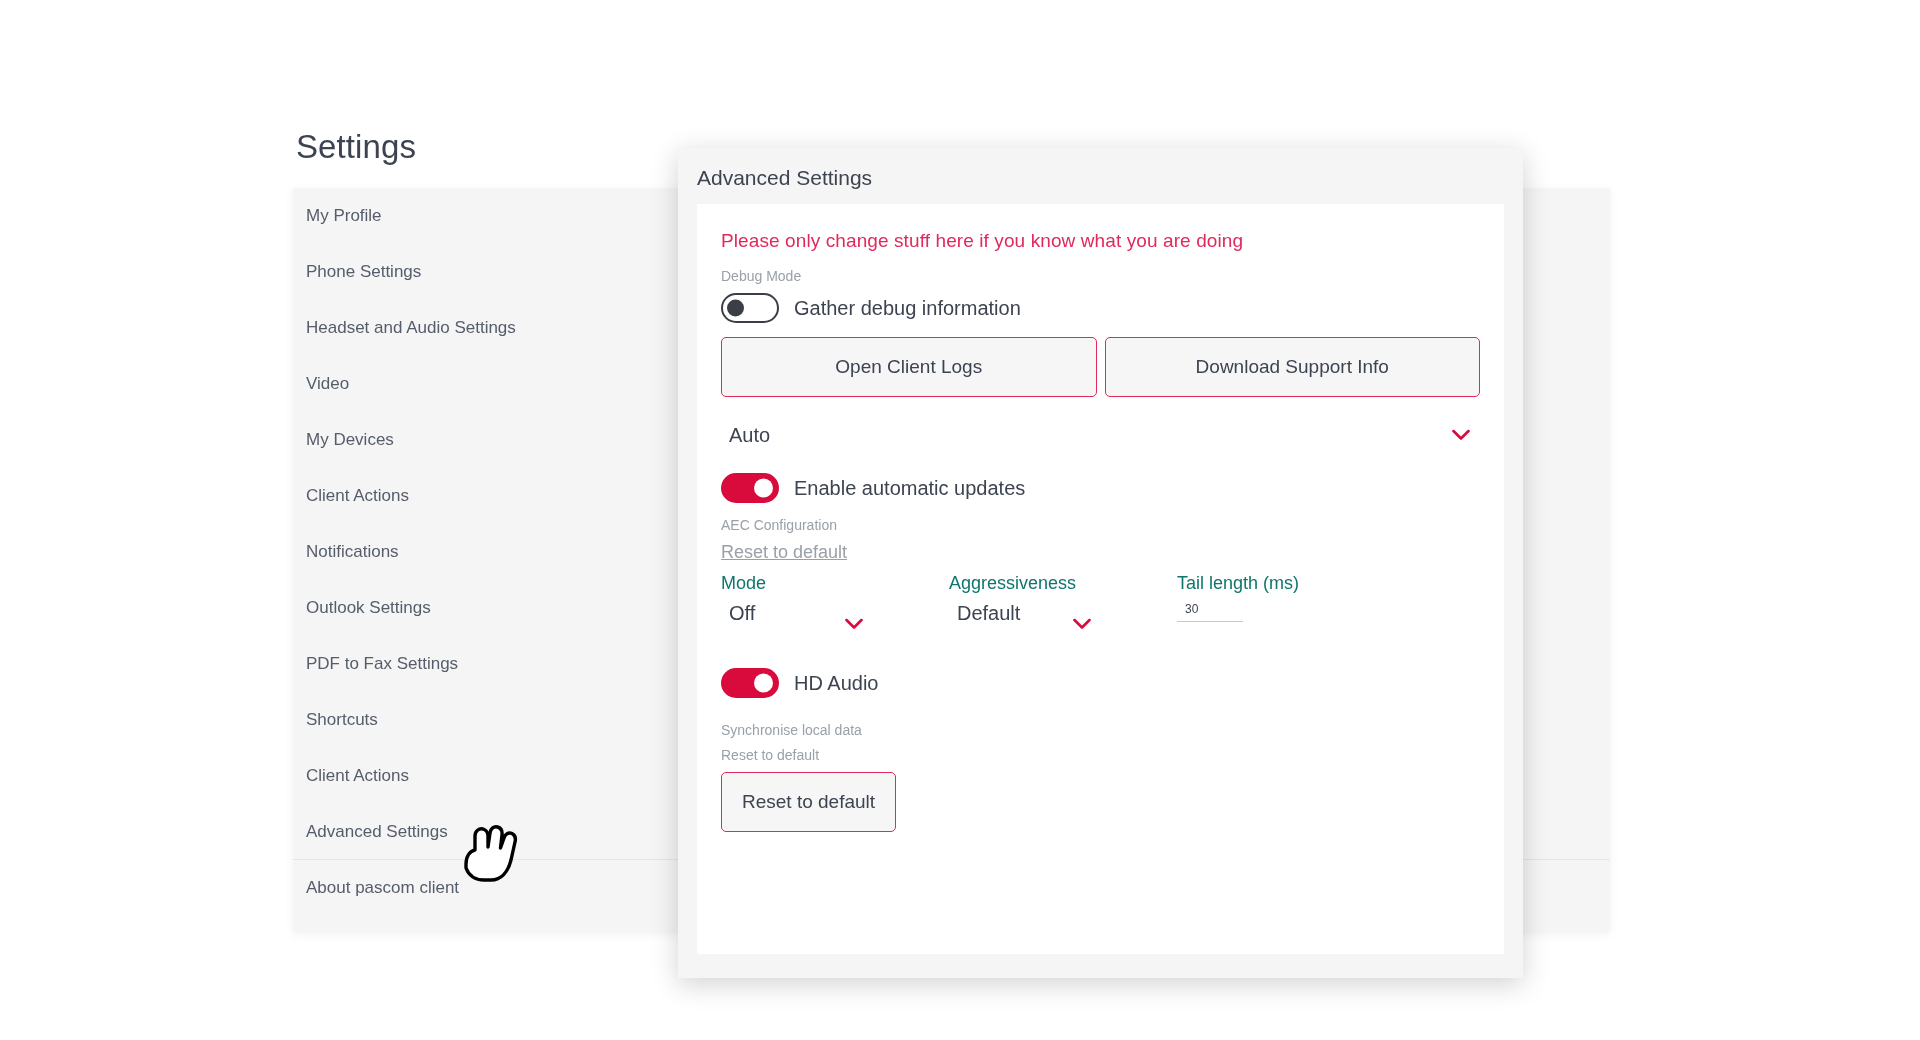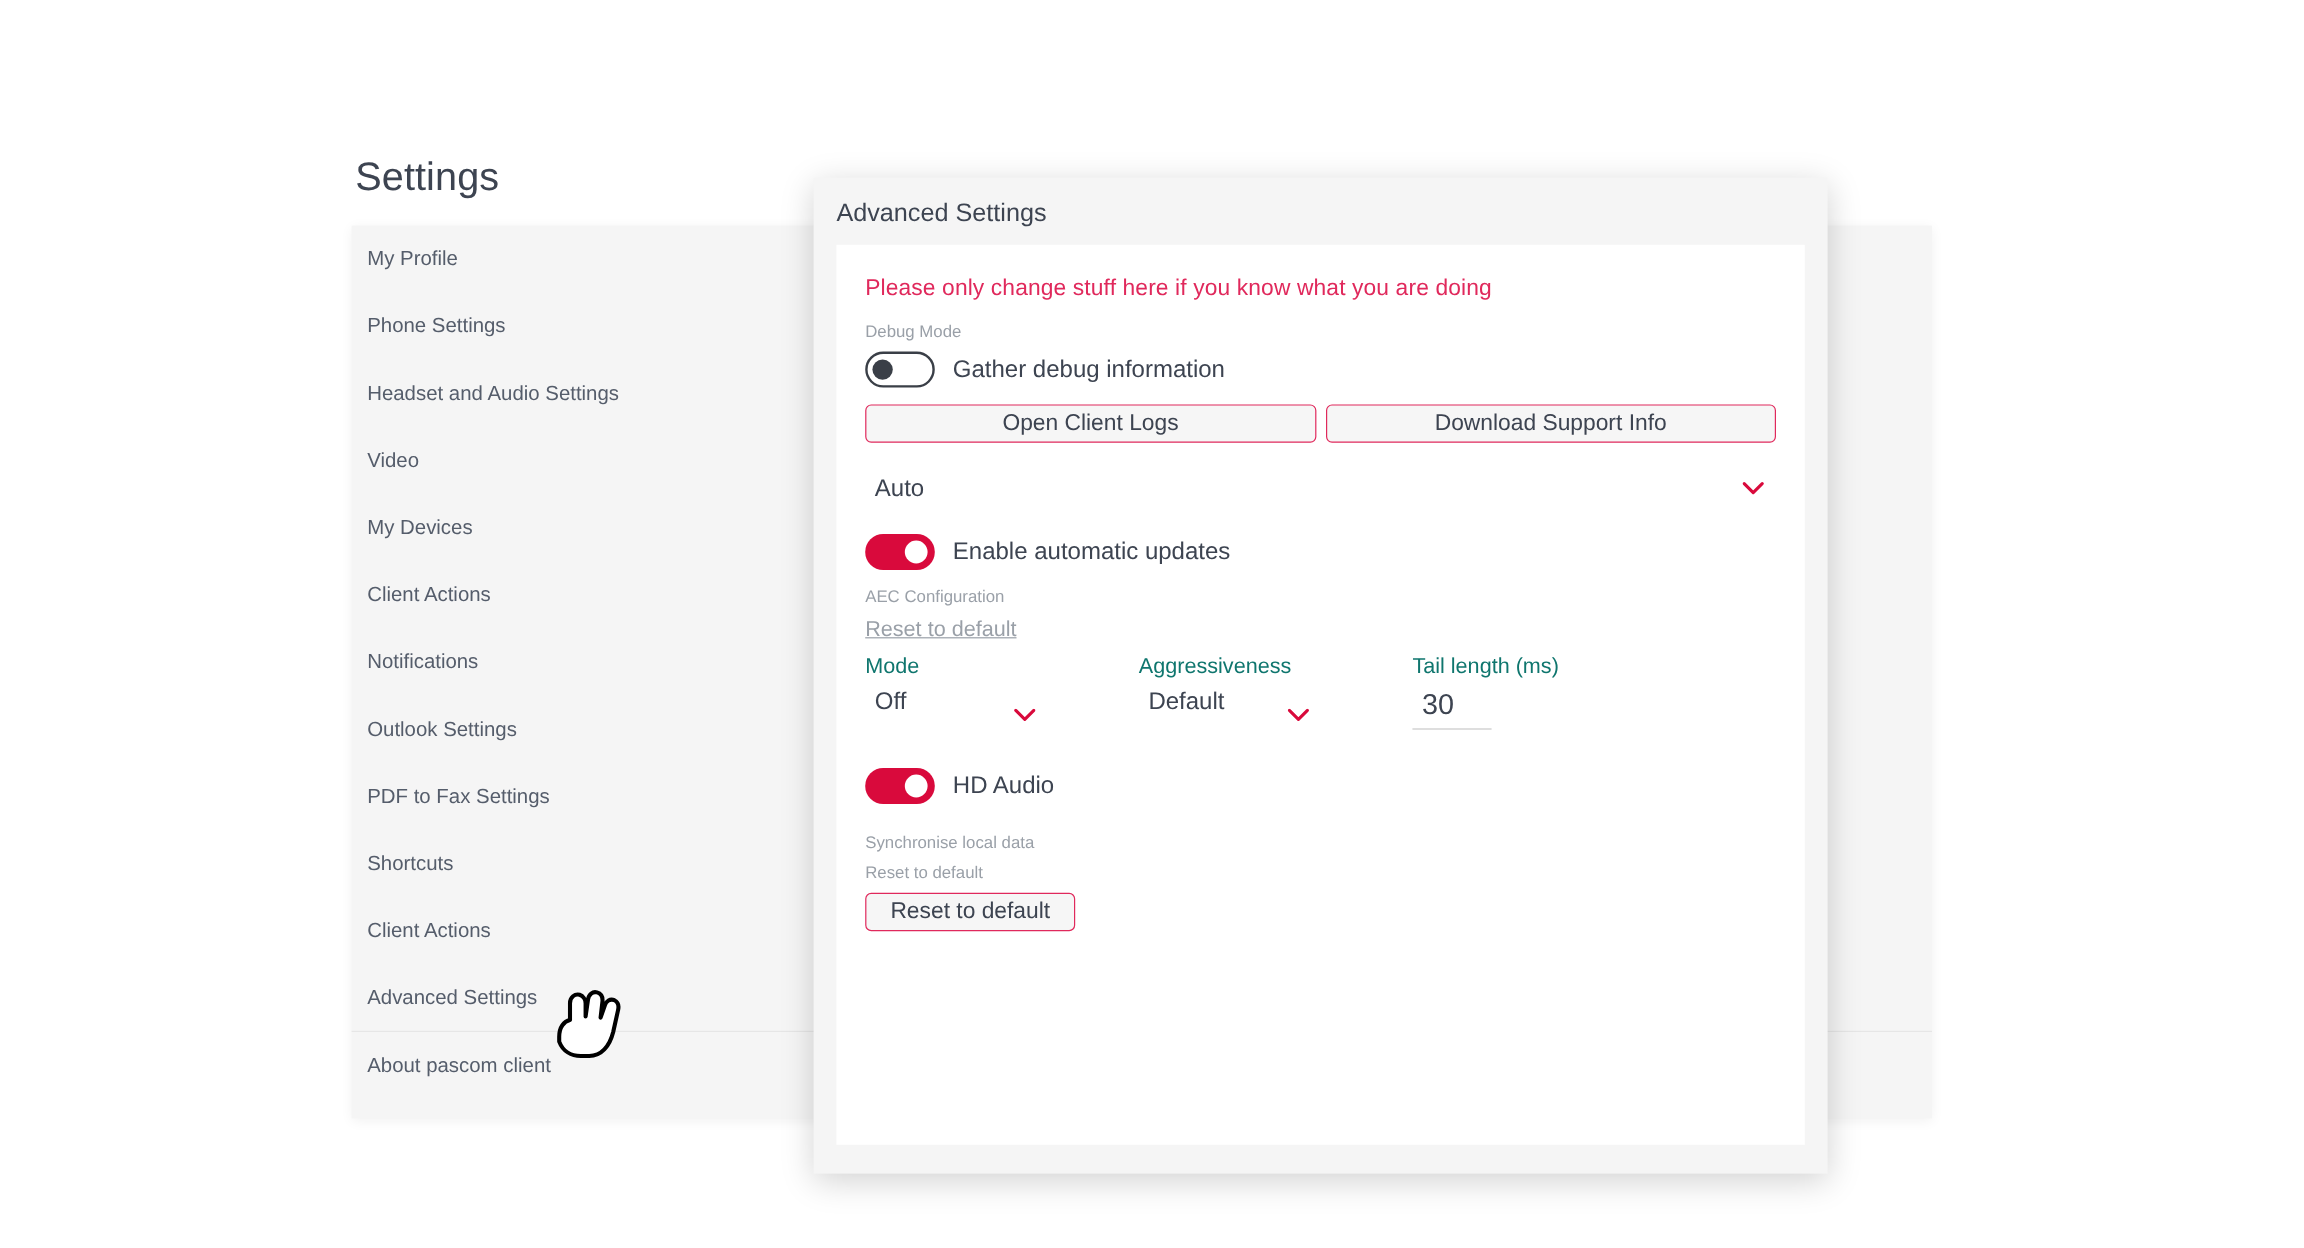--- a/index.html
+++ b/index.html
@@ -147,21 +147,21 @@
     gap: 8px;
     margin-bottom: 16px;
   }
   .btn {
     border: 1.6px solid #e0295c;
     border-radius: 5px;
     background: #f6f6f6;
     color: #3d4451;
     font-size: 19px;
     font-family: "Liberation Sans", sans-serif;
-    height: 32px;
+    height: 60px;
     padding: 0 20px;
     cursor: pointer;
     display: flex;
     align-items: center;
     justify-content: center;
   }
   .btn.flex1 { flex: 1 1 0; }
   .btn.auto { align-self: flex-start; }
 
   
@@ -218,21 +218,21 @@
     font-size: 20px;
     color: #3d4451;
     padding-left: 8px;
   }
   .aec-cell .chev { right: 86px; }
   .num-input {
     width: 66px;
     border: none;
     border-bottom: 1.5px solid #c9c9c9;
     background: transparent;
-    font-size: 24px;
+    font-size: 12px;
     font-family: "Liberation Sans", sans-serif;
     color: #3d4451;
     padding: 0 0 5px 8px;
     outline: none;
   }
 
   .gap-sm { height: 10px; }
 
   
   .cursor {

